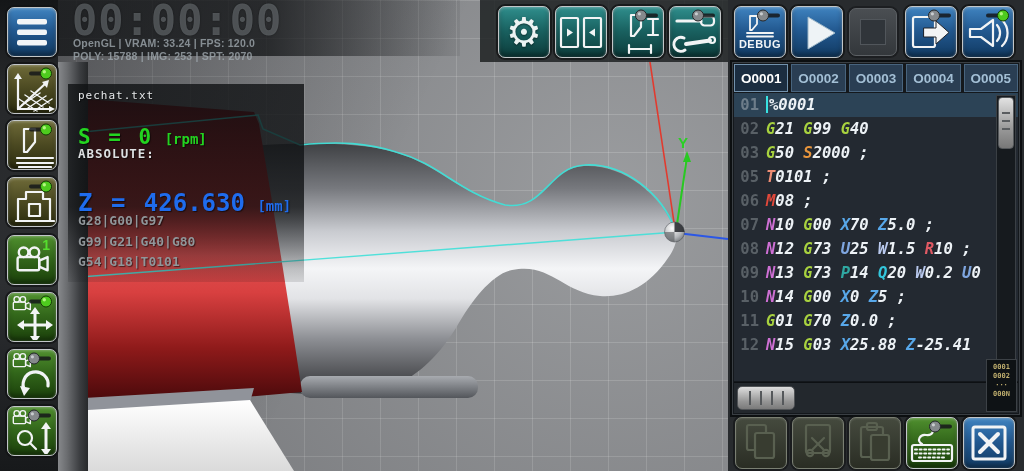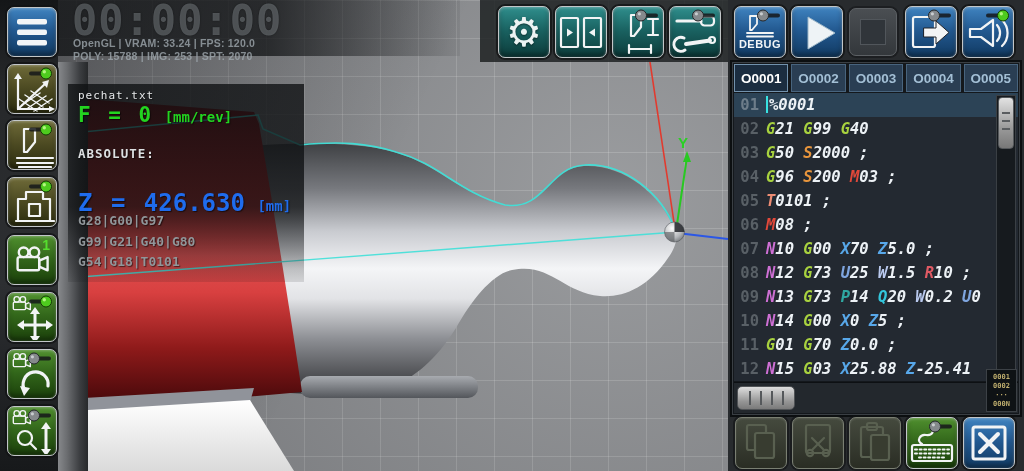--- a/index.html
+++ b/index.html
@@ -87,21 +87,21 @@
   .vthumb{position:absolute;left:1px;top:1px;width:16px;height:52px;border-radius:4px;
     background:linear-gradient(180deg,#e2e2e2,#9a9a9a 60%,#787878);border:1px solid #55585b;}
   .vthumb::after{content:"";position:absolute;left:3px;right:3px;top:14px;height:22px;
     background:repeating-linear-gradient(180deg,#5a5d60 0 2px,transparent 2px 8px);}
   .hbar{position:absolute;left:2px;right:2px;bottom:2px;height:31px;background:#23282d;
     border-top:1px solid #0d1013;}
   .hhandle{position:absolute;left:3px;top:3px;width:58px;height:24px;border-radius:5px;
     background:linear-gradient(180deg,#dedede,#969696 65%,#7a7a7a);border:1px solid #505356;}
   .hhandle::after{content:"";position:absolute;top:4px;bottom:4px;left:11px;width:38px;
     background:repeating-linear-gradient(90deg,#55585b 0 2px,transparent 2px 11px);}
-  .pageind{position:absolute;right:3px;bottom:3px;width:31px;height:43px;background:#0e1215;
+  .pageind{position:absolute;right:3px;bottom:3px;width:31px;height:53px;background:#0e1215;
     border:1px solid #3c4146;font:bold 7px "DejaVu Sans Mono",monospace;color:#bfae6e;
     text-align:center;line-height:9px;padding-top:3px;}
 </style>
 </head>
 <body>
 
 <svg width="0" height="0" style="position:absolute">
   <symbol id="cam-sym" viewBox="0 0 30 22">
     <circle cx="8" cy="5" r="4" fill="none" stroke="currentColor" stroke-width="2"></circle>
     <circle cx="17" cy="5" r="4" fill="none" stroke="currentColor" stroke-width="2"></circle>
@@ -178,21 +178,21 @@
   <div class="abs timer-panel">
     <div class="abs timer-text">00:00:00</div>
     <div class="abs stats">
       <div>OpenGL | VRAM: 33.24 | FPS: 120.0</div>
       <div>POLY: 15788 | IMG: 253 | SPT: 2070</div>
     </div>
   </div>
 
   <div class="abs readout-panel">
     <div class="row r-file">pechat.txt</div>
-    <div class="row r-green" style="top:19px"><span>F = 0</span><span class="unit"> [mm/rev]</span></div>
+    <div class="row r-green" style="top:41px"><span>S = 0</span><span class="unit"> [rpm]</span></div>
     <div class="row r-abs">ABSOLUTE:</div>
     <div class="row r-blue" style="top:105px"><span>Z = 426.630</span><span class="unit"> [mm]</span></div>
     <div class="row r-modal" style="top:129px">G28|G00|G97</div>
     <div class="row r-modal" style="top:150px">G99|G21|G40|G80</div>
     <div class="row r-modal" style="top:170px">G54|G18|T0101</div>
   </div>
 
   <div class="btn lbtn blue" style="left:7px;top:7px">
     <svg class="ic" width="46" height="46" viewBox="0 0 46 46">
       <rect x="8" y="10" width="30" height="5.5" rx="2" fill="#f2f5f7" stroke="none"></rect>
@@ -396,21 +396,20 @@
         <div class="tab active">O0001</div>
         <div class="tab">O0002</div>
         <div class="tab">O0003</div>
         <div class="tab">O0004</div>
         <div class="tab">O0005</div>
       </div>
     <div class="code" id="code">
         <div class="cl sel"><span class="ln">01</span><span class="ct"><span class="caret"></span><span>%0001</span></span></div>
         <div class="cl"><span class="ln">02</span><span class="ct"><span style="color: rgb(168, 210, 63);">G</span><span>21 </span><span style="color: rgb(168, 210, 63);">G</span><span>99 </span><span style="color: rgb(168, 210, 63);">G</span><span>40</span></span></div>
         <div class="cl"><span class="ln">03</span><span class="ct"><span style="color: rgb(168, 210, 63);">G</span><span>50 </span><span style="color: rgb(232, 149, 60);">S</span><span>2000 </span><span>;</span></span></div>
-        <div class="cl"><span class="ln">04</span><span class="ct"><span style="color: rgb(168, 210, 63);">G</span><span>96 </span><span style="color: rgb(232, 149, 60);">S</span><span>200 </span><span style="color: rgb(226, 72, 58);">M</span><span>03 </span><span>;</span></span></div>
         <div class="cl"><span class="ln">05</span><span class="ct"><span style="color: rgb(238, 141, 116);">T</span><span>0101 </span><span>;</span></span></div>
         <div class="cl"><span class="ln">06</span><span class="ct"><span style="color: rgb(226, 72, 58);">M</span><span>08 </span><span>;</span></span></div>
         <div class="cl"><span class="ln">07</span><span class="ct"><span style="color: rgb(206, 112, 212);">N</span><span>10 </span><span style="color: rgb(168, 210, 63);">G</span><span>00 </span><span style="color: rgb(88, 168, 234);">X</span><span>70 </span><span style="color: rgb(88, 168, 234);">Z</span><span>5.0 </span><span>;</span></span></div>
         <div class="cl"><span class="ln">08</span><span class="ct"><span style="color: rgb(206, 112, 212);">N</span><span>12 </span><span style="color: rgb(168, 210, 63);">G</span><span>73 </span><span style="color: rgb(127, 166, 224);">U</span><span>25 </span><span style="color: rgb(185, 201, 238);">W</span><span>1.5 </span><span style="color: rgb(224, 90, 100);">R</span><span>10 </span><span>;</span></span></div>
         <div class="cl"><span class="ln">09</span><span class="ct"><span style="color: rgb(206, 112, 212);">N</span><span>13 </span><span style="color: rgb(168, 210, 63);">G</span><span>73 </span><span style="color: rgb(47, 168, 162);">P</span><span>14 </span><span style="color: rgb(51, 198, 220);">Q</span><span>20 </span><span style="color: rgb(185, 201, 238);">W</span><span>0.2 </span><span style="color: rgb(127, 166, 224);">U</span><span>0</span></span></div>
         <div class="cl"><span class="ln">10</span><span class="ct"><span style="color: rgb(206, 112, 212);">N</span><span>14 </span><span style="color: rgb(168, 210, 63);">G</span><span>00 </span><span style="color: rgb(88, 168, 234);">X</span><span>0 </span><span style="color: rgb(88, 168, 234);">Z</span><span>5 </span><span>;</span></span></div>
         <div class="cl"><span class="ln">11</span><span class="ct"><span style="color: rgb(168, 210, 63);">G</span><span>01 </span><span style="color: rgb(168, 210, 63);">G</span><span>70 </span><span style="color: rgb(88, 168, 234);">Z</span><span>0.0 </span><span>;</span></span></div>
         <div class="cl"><span class="ln">12</span><span class="ct"><span style="color: rgb(206, 112, 212);">N</span><span>15 </span><span style="color: rgb(168, 210, 63);">G</span><span>03 </span><span style="color: rgb(88, 168, 234);">X</span><span>25.88 </span><span style="color: rgb(88, 168, 234);">Z</span><span>-25.41</span></span></div>
       </div>
     <div class="vscroll">

